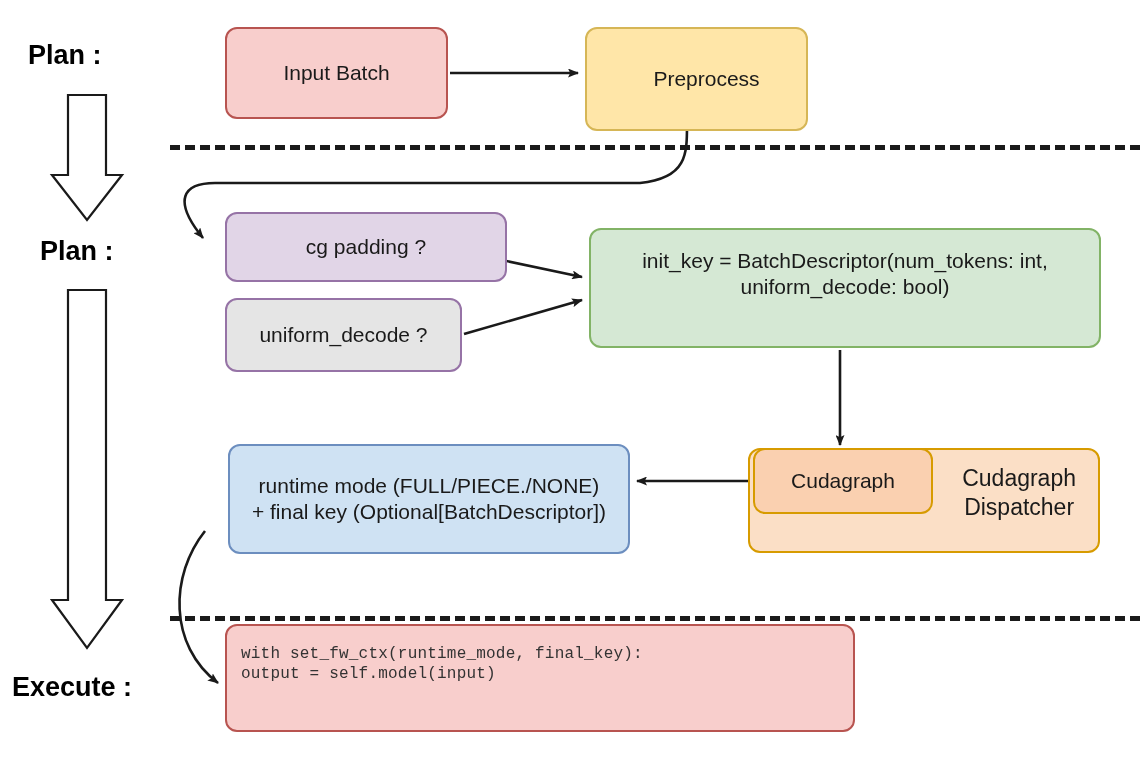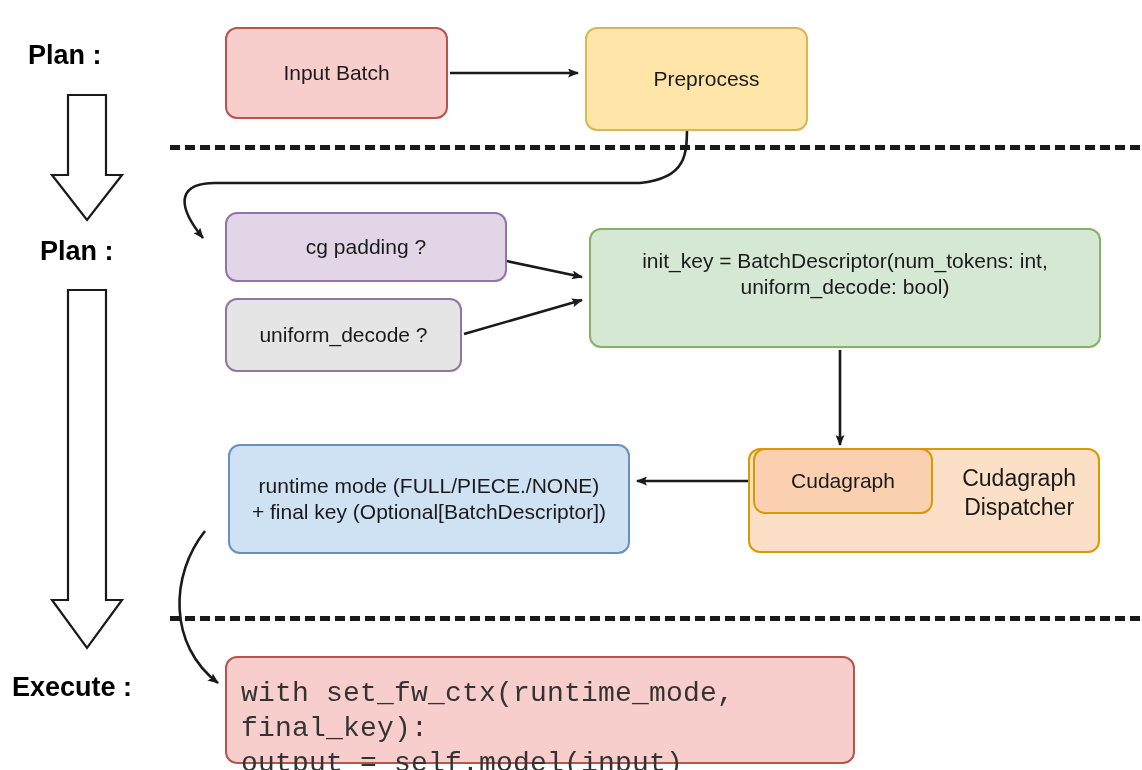--- a/index.html
+++ b/index.html
@@ -121,18 +121,18 @@
               align-items:flex-start;padding-top:14px;">Cudagraph
 Dispatcher</div>
 
   <div class="node" style="left:753px;top:448px;width:180px;height:66px;
               background:#fad0b0;border-color:#d79b00;font-size:21px;">Cudagraph</div>
 
   <div class="node" style="left:228px;top:444px;width:402px;height:110px;
               background:#cfe2f3;border-color:#6c8ebf;font-size:21px;">runtime mode (FULL/PIECE./NONE)
 + final key (Optional[BatchDescriptor])</div>
 
-  <div class="node code" style="left:225px;top:656px;width:630px;height:108px;
-              background:#f8cecc;border-color:#b85450;font-size:28px;
+  <div class="node code" style="left:225px;top:624px;width:630px;height:108px;
+              background:#f8cecc;border-color:#b85450;font-size:16px;
               align-items:flex-start;padding-top:18px;">with set_fw_ctx(runtime_mode, final_key):
     output = self.model(input)</div>
 
 </div>
 
 </body></html>

